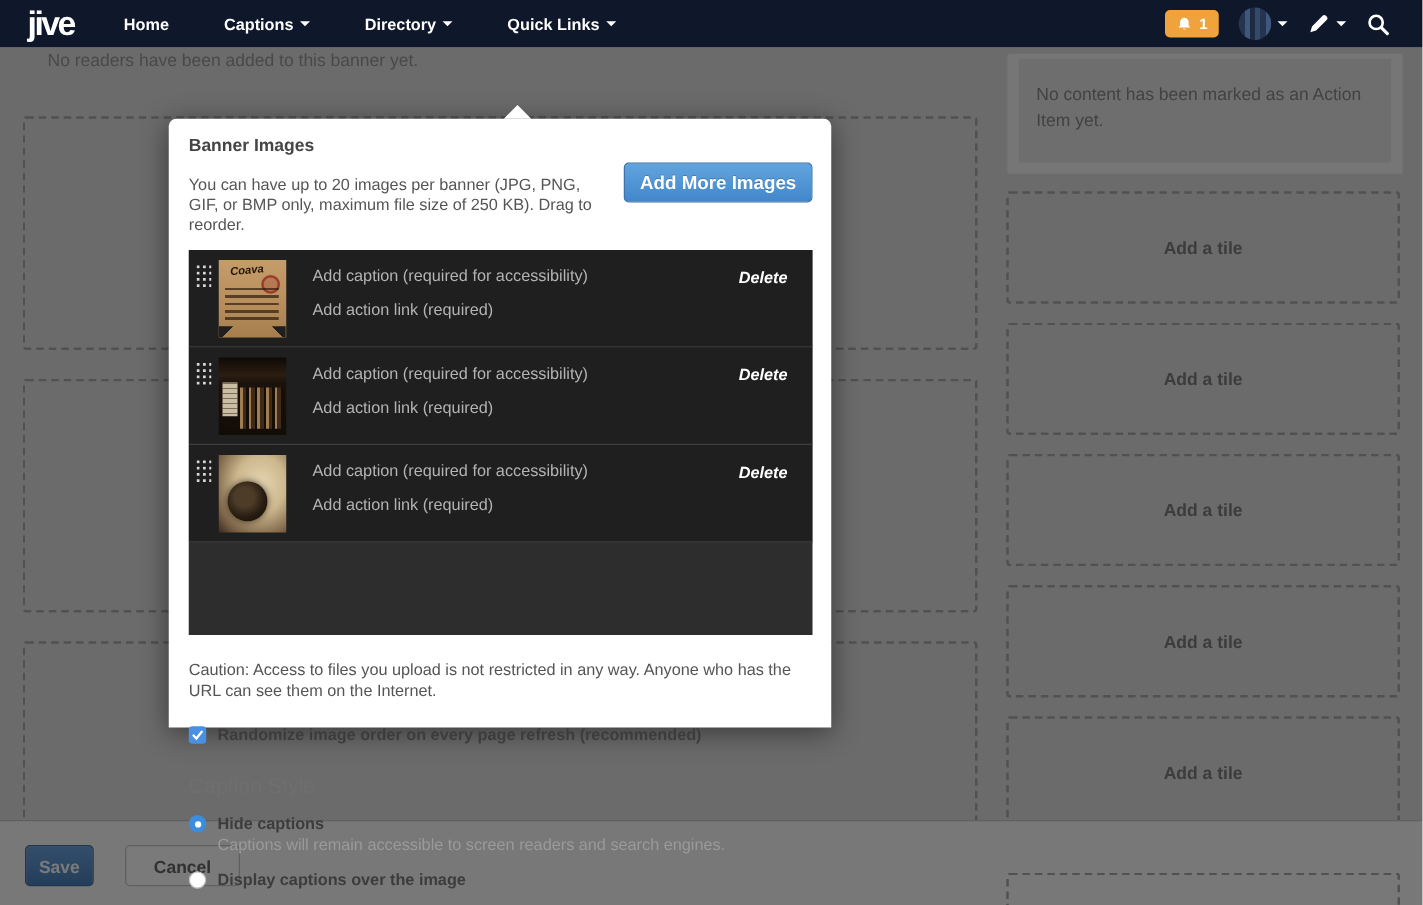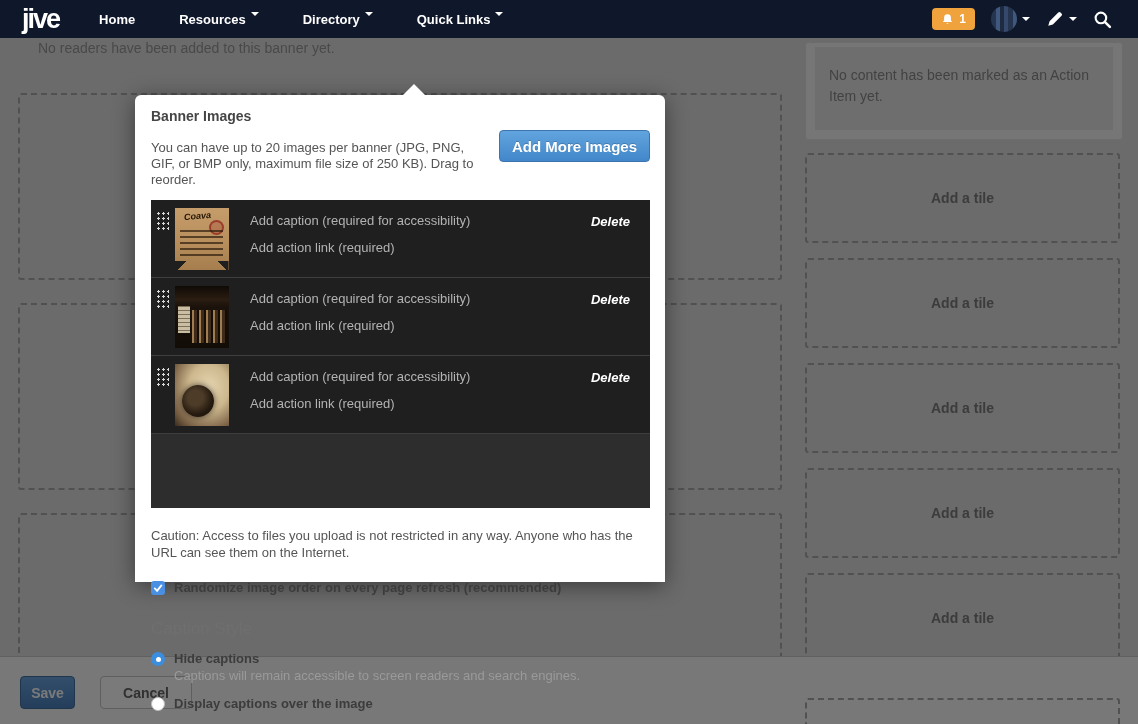--- a/index.html
+++ b/index.html
@@ -6,21 +6,21 @@
   html,body { width:1138px; height:724px; overflow:hidden; background:#fff;
               font-family:"Liberation Sans", sans-serif; }
   #screen { position:relative; width:1138px; height:724px; overflow:hidden; }
 
   
   .nav { position:absolute; top:0; left:0; width:1138px; height:38px; z-index:40;
          background:linear-gradient(105deg,#27608f 0%,#3b7cb1 20%,#4489c0 38%,#2e6fa6 62%,#1d5globala 80%,#1c588d 100%);
          background-color:#0f172a; display:flex; align-items:center; color:#fff; }
   .nav-logo { font-size:27px; font-weight:bold; letter-spacing:-2px; margin-left:22px; line-height:36px; }
   .nav-items { display:flex; align-items:center; margin-left:40px; }
-  .nav-item { display:flex; align-items:flex-start; gap:5px; font-size:13px; font-weight:bold;
+  .nav-item { display:flex; align-items:center; gap:5px; font-size:13px; font-weight:bold;
               margin-right:44px; cursor:pointer; white-space:nowrap; }
   .caret { width:0; height:0; border-left:4px solid transparent; border-right:4px solid transparent;
            border-top:4px solid #fff; display:inline-block; }
   .nav-right { margin-left:auto; display:flex; align-items:center; gap:16px; margin-right:26px; }
   .notif-badge { background:#f0a33c; border-radius:4px; height:22px; padding:0 9px;
                  display:flex; align-items:center; gap:5px; font-size:12px; font-weight:bold; cursor:pointer; }
   .avatar-wrap { display:flex; align-items:center; gap:5px; cursor:pointer; }
   .avatar { width:26px; height:26px; border-radius:50%;
             background:repeating-linear-gradient(90deg,#26354f 0 5px,#41587e 5px 9px,#1d2a40 9px 13px,#34496b 13px 17px); }
   .icon-btn { display:flex; align-items:center; gap:5px; cursor:pointer; }
@@ -120,21 +120,21 @@
 
 <div id="screen">
 
   <div class="nav">
     <div class="nav-logo">jive</div>
     <div class="nav-items">
       <div class="nav-item">
         <span>Home</span>
       </div>
       <div class="nav-item">
-        <span>Resources</span>
+        <span>Captions</span>
         <span class="caret"></span>
       </div>
       <div class="nav-item">
         <span>Directory</span>
         <span class="caret"></span>
       </div>
       <div class="nav-item">
         <span>Quick Links</span>
         <span class="caret"></span>
       </div>

